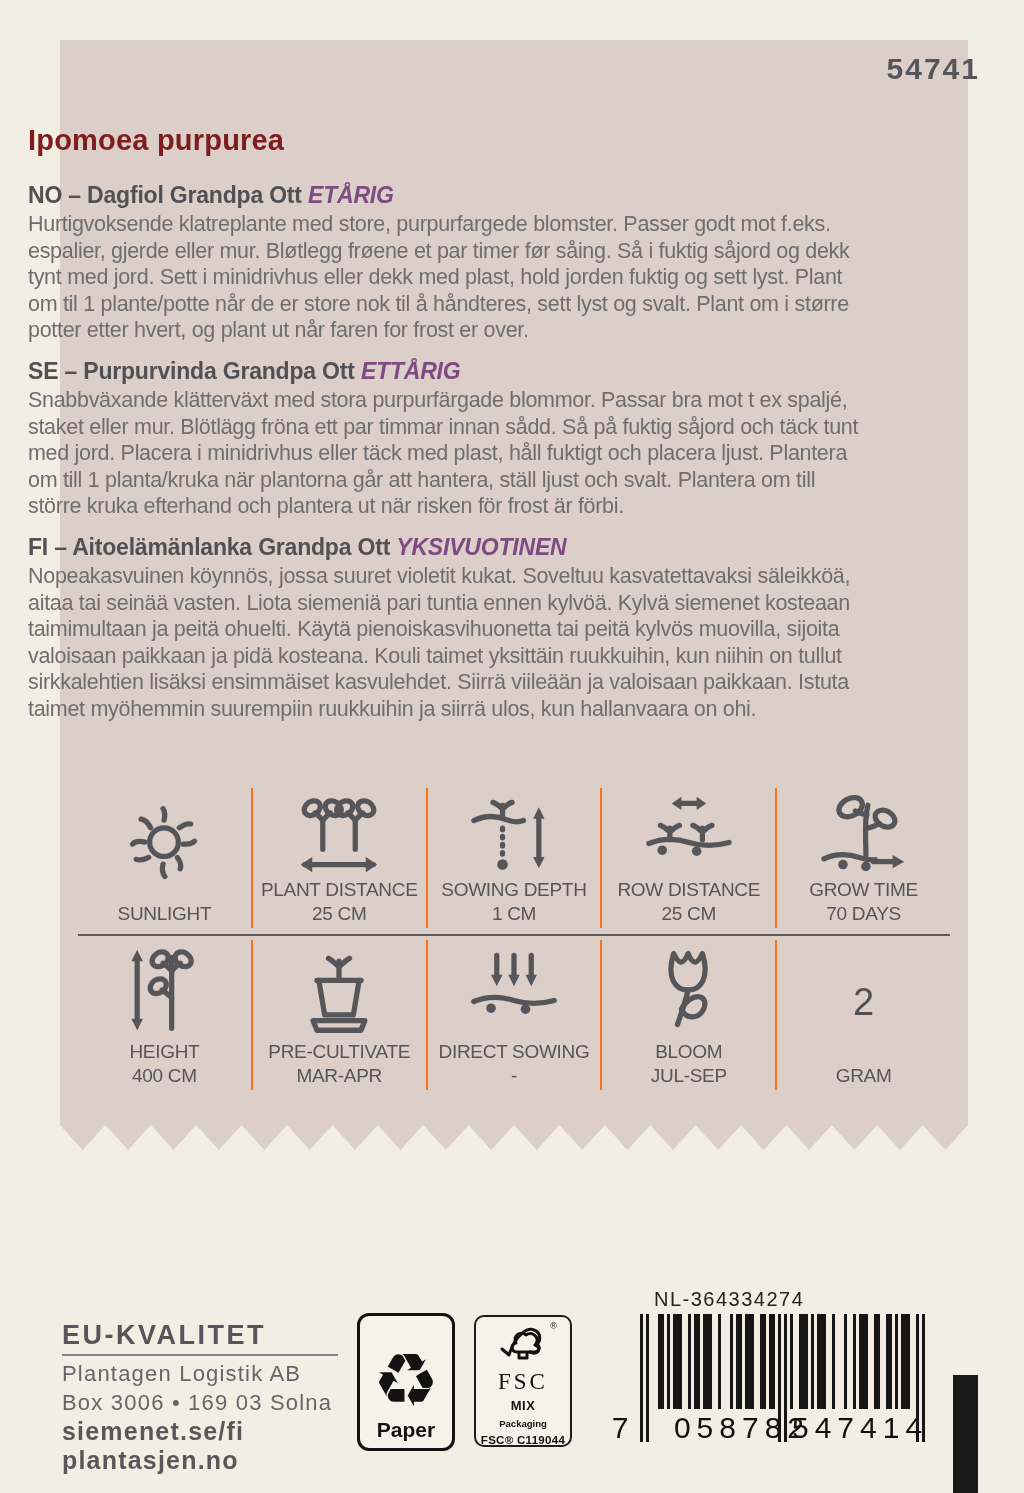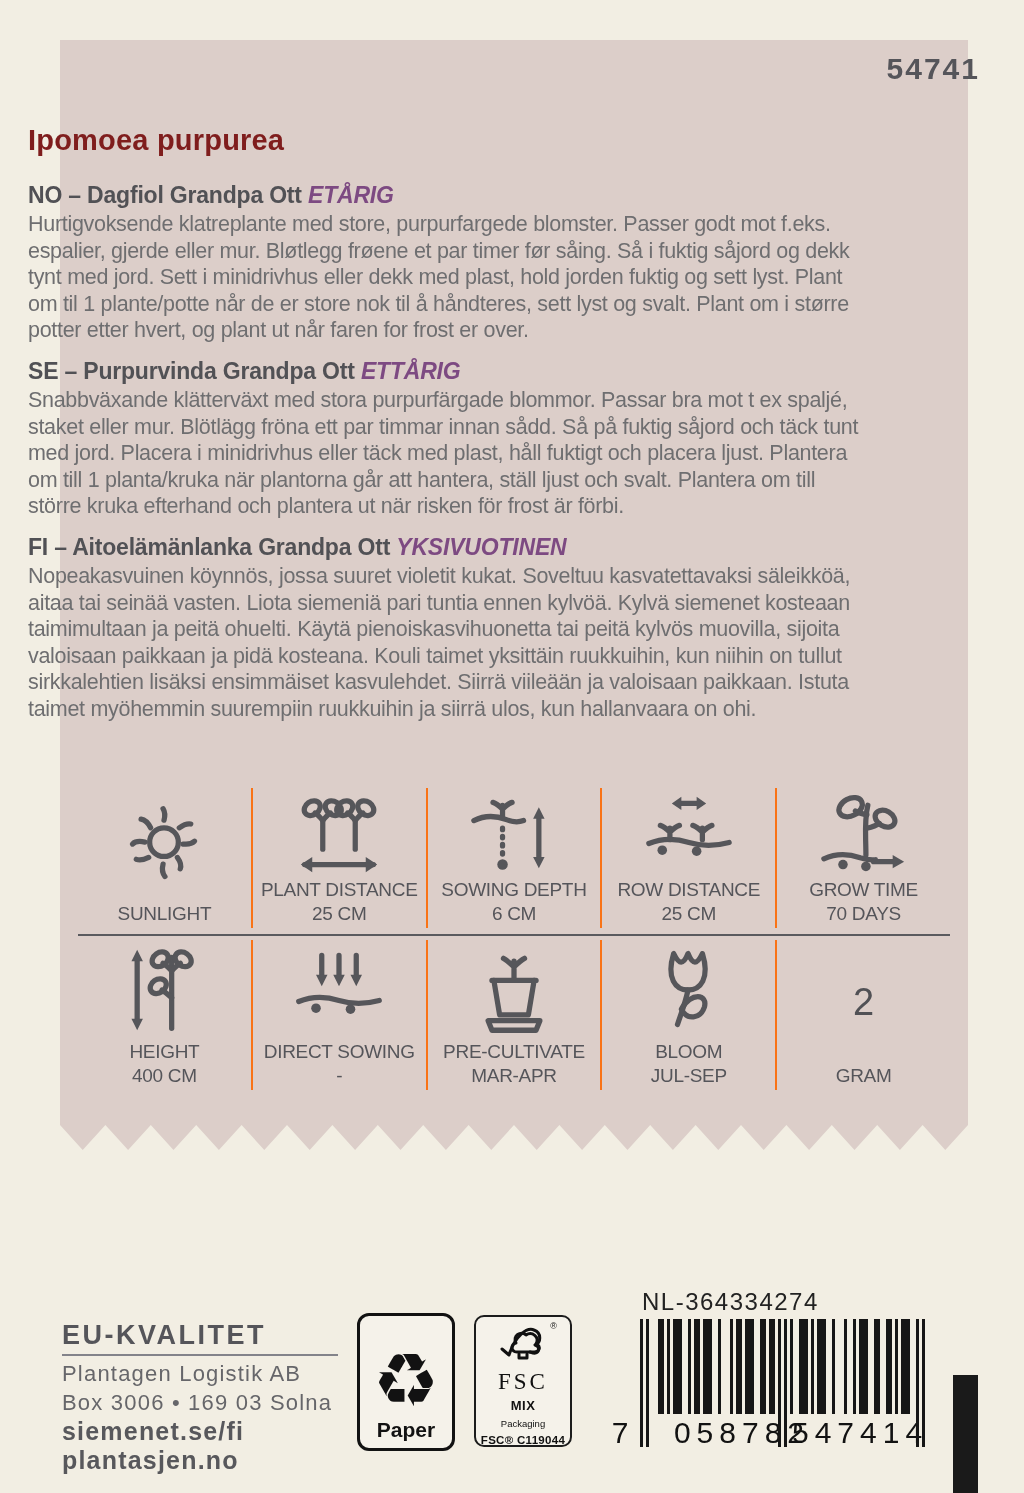--- a/index.html
+++ b/index.html
@@ -76,25 +76,25 @@
 
   .fsc-box{
     position:absolute;left:474px;top:1315px;width:94px;height:128px;
     border:2.5px solid #1c1c1c;border-radius:10px;background:rgba(255,255,255,.25);
     display:flex;flex-direction:column;align-items:center;color:#111;
   }
   .fsc-logo{margin-top:6px;position:relative;}
   .fsc-reg{position:absolute;right:-8px;top:-2px;font-size:9px;}
   .fsc-name{font-family:"Liberation Serif",serif;font-size:23px;letter-spacing:3px;line-height:22px;}
   .fsc-mix{font-size:13px;font-weight:bold;margin-top:5px;letter-spacing:.5px;}
-  .fsc-pack{font-size:9.5px;font-weight:normal;margin-top:5px;}
+  .fsc-pack{font-size:9.5px;font-weight:bold;margin-top:5px;}
   .fsc-lic{font-size:11.5px;font-weight:bold;margin-top:5px;letter-spacing:.3px;}
 
   .barcode-wrap{position:absolute;left:640px;top:1288px;}
-  .barcode-top{font-size:24px;color:#222;letter-spacing:1.5px;margin-bottom:3px;padding-left:2px;}
+  .barcode-top{font-size:20px;color:#222;letter-spacing:1.5px;margin-bottom:3px;padding-left:2px;margin-left:12px;}
   .bars{position:relative;width:285px;height:150px;}
   .bars .bar{position:absolute;top:0;background:#161616;}
   .bc-digit{
     position:absolute;font-size:30px;color:#121212;top:97px;text-align:center;
   }
   .bc-lead{left:-32px;width:24px;}
   .bc-left{left:24px;width:156px;letter-spacing:6px;}
   .bc-right{left:152px;width:130px;letter-spacing:6px;}
 
   .print-bar{position:absolute;left:953px;top:1375px;width:25px;height:118px;background:#1a1a1a;}
@@ -168,21 +168,21 @@
           <svg width="96" height="86" viewBox="0 0 100 90" fill="none" stroke="#56565a" stroke-width="5.5" stroke-linecap="round">
             <path d="M38,28 V16 M38,20 Q32,14 28,13 M38,20 Q44,14 48,13"></path>
             <path d="M8,32 Q24,24 42,31 Q52,35 60,32"></path>
             <path d="M38,40 V68" stroke-dasharray="1.5,7"></path>
             <circle cx="38" cy="78" r="5.5" fill="#56565a" stroke="none"></circle>
             <path d="M76,28 V72"></path>
             <path d="M70,30 L76,18 L82,30 Z M70,70 L76,82 L82,70 Z" fill="#56565a" stroke="none"></path>
           </svg>
         </div>
         <div class="cell-label">SOWING DEPTH</div>
-        <div class="cell-value">6 CM</div>
+        <div class="cell-value">1 CM</div>
       </div>
 
       <div class="cell div">
         <div class="icon-area">
           <svg width="96" height="86" viewBox="0 0 100 90" fill="none" stroke="#56565a" stroke-width="5.5" stroke-linecap="round">
             <path d="M38,14 H62"></path>
             <path d="M42,7 L32,14 L42,21 Z M58,7 L68,14 L58,21 Z" fill="#56565a" stroke="none"></path>
             <path d="M8,56 Q28,48 50,55 Q70,61 92,55"></path>
             <path d="M30,52 V40 M30,44 Q24,38 20,37 M30,44 Q36,38 40,37"></path>
             <path d="M64,52 V40 M64,44 Q58,38 54,37 M64,44 Q70,38 74,37"></path>
@@ -230,43 +230,43 @@
             <ellipse cx="44" cy="44" rx="9" ry="7" transform="rotate(-35 44 44)"></ellipse>
             <path d="M58,56 Q51,50 48,48"></path>
           </svg>
         </div>
         <div class="cell-label">HEIGHT</div>
         <div class="cell-value">400 CM</div>
       </div>
 
       <div class="cell div">
         <div class="icon-area">
+          <svg width="96" height="92" viewBox="0 0 100 96" fill="none" stroke="#56565a" stroke-width="5.5" stroke-linecap="round" stroke-linejoin="round">
+            <path d="M50,36 V18 M50,24 Q43,17 39,15 M50,24 Q57,17 61,15"></path>
+            <path d="M27,38 H73"></path>
+            <path d="M29,38 L35,74 H65 L71,38"></path>
+            <path d="M23,80 H77 L73,90 H27 Z"></path>
+          </svg>
+        </div>
+        <div class="cell-label">PRE-CULTIVATE</div>
+        <div class="cell-value">MAR-APR</div>
+      </div>
+
+      <div class="cell div">
+        <div class="icon-area">
           <svg width="96" height="92" viewBox="0 0 100 96" fill="none" stroke="#56565a" stroke-width="5.5" stroke-linecap="round">
             <path d="M32,12 V34 M50,12 V34 M68,12 V34"></path>
             <path d="M26,32 L32,44 L38,32 Z M44,32 L50,44 L56,32 Z M62,32 L68,44 L74,32 Z" fill="#56565a" stroke="none"></path>
             <path d="M8,60 Q28,52 50,59 Q70,65 92,59"></path>
             <circle cx="26" cy="67" r="5" fill="#56565a" stroke="none"></circle>
             <circle cx="62" cy="68" r="5" fill="#56565a" stroke="none"></circle>
           </svg>
         </div>
         <div class="cell-label">DIRECT SOWING</div>
         <div class="cell-value">-</div>
-      </div>
-
-      <div class="cell div">
-        <div class="icon-area">
-          <svg width="96" height="92" viewBox="0 0 100 96" fill="none" stroke="#56565a" stroke-width="5.5" stroke-linecap="round" stroke-linejoin="round">
-            <path d="M50,36 V18 M50,24 Q43,17 39,15 M50,24 Q57,17 61,15"></path>
-            <path d="M27,38 H73"></path>
-            <path d="M29,38 L35,74 H65 L71,38"></path>
-            <path d="M23,80 H77 L73,90 H27 Z"></path>
-          </svg>
-        </div>
-        <div class="cell-label">PRE-CULTIVATE</div>
-        <div class="cell-value">MAR-APR</div>
       </div>
 
       <div class="cell div">
         <div class="icon-area">
           <svg width="96" height="92" viewBox="0 0 100 96" fill="none" stroke="#56565a" stroke-width="5.5" stroke-linecap="round" stroke-linejoin="round">
             <path d="M34,10 C26,36 36,48 49,48 C62,48 72,36 64,10 C58,22 54,22 49,10 C44,22 40,22 34,10 Z"></path>
             <path d="M49,48 C46,62 42,72 38,84"></path>
             <path d="M42,68 C52,50 70,52 66,66 C62,78 48,80 42,68 Z"></path>
           </svg>
         </div>

